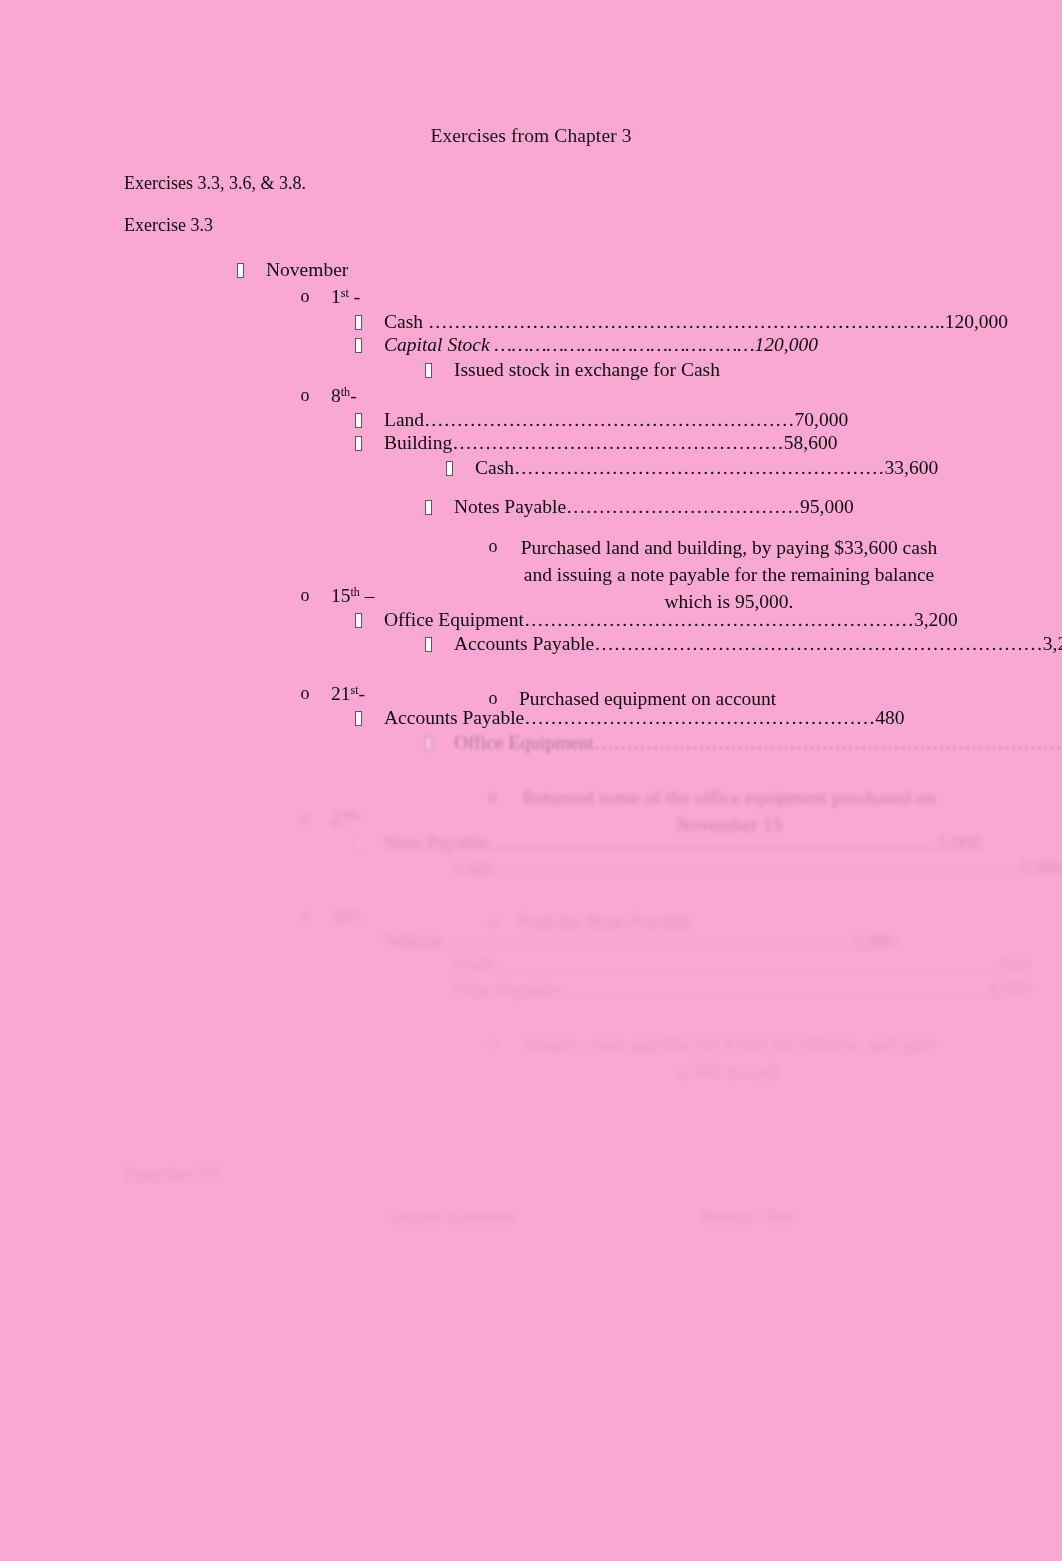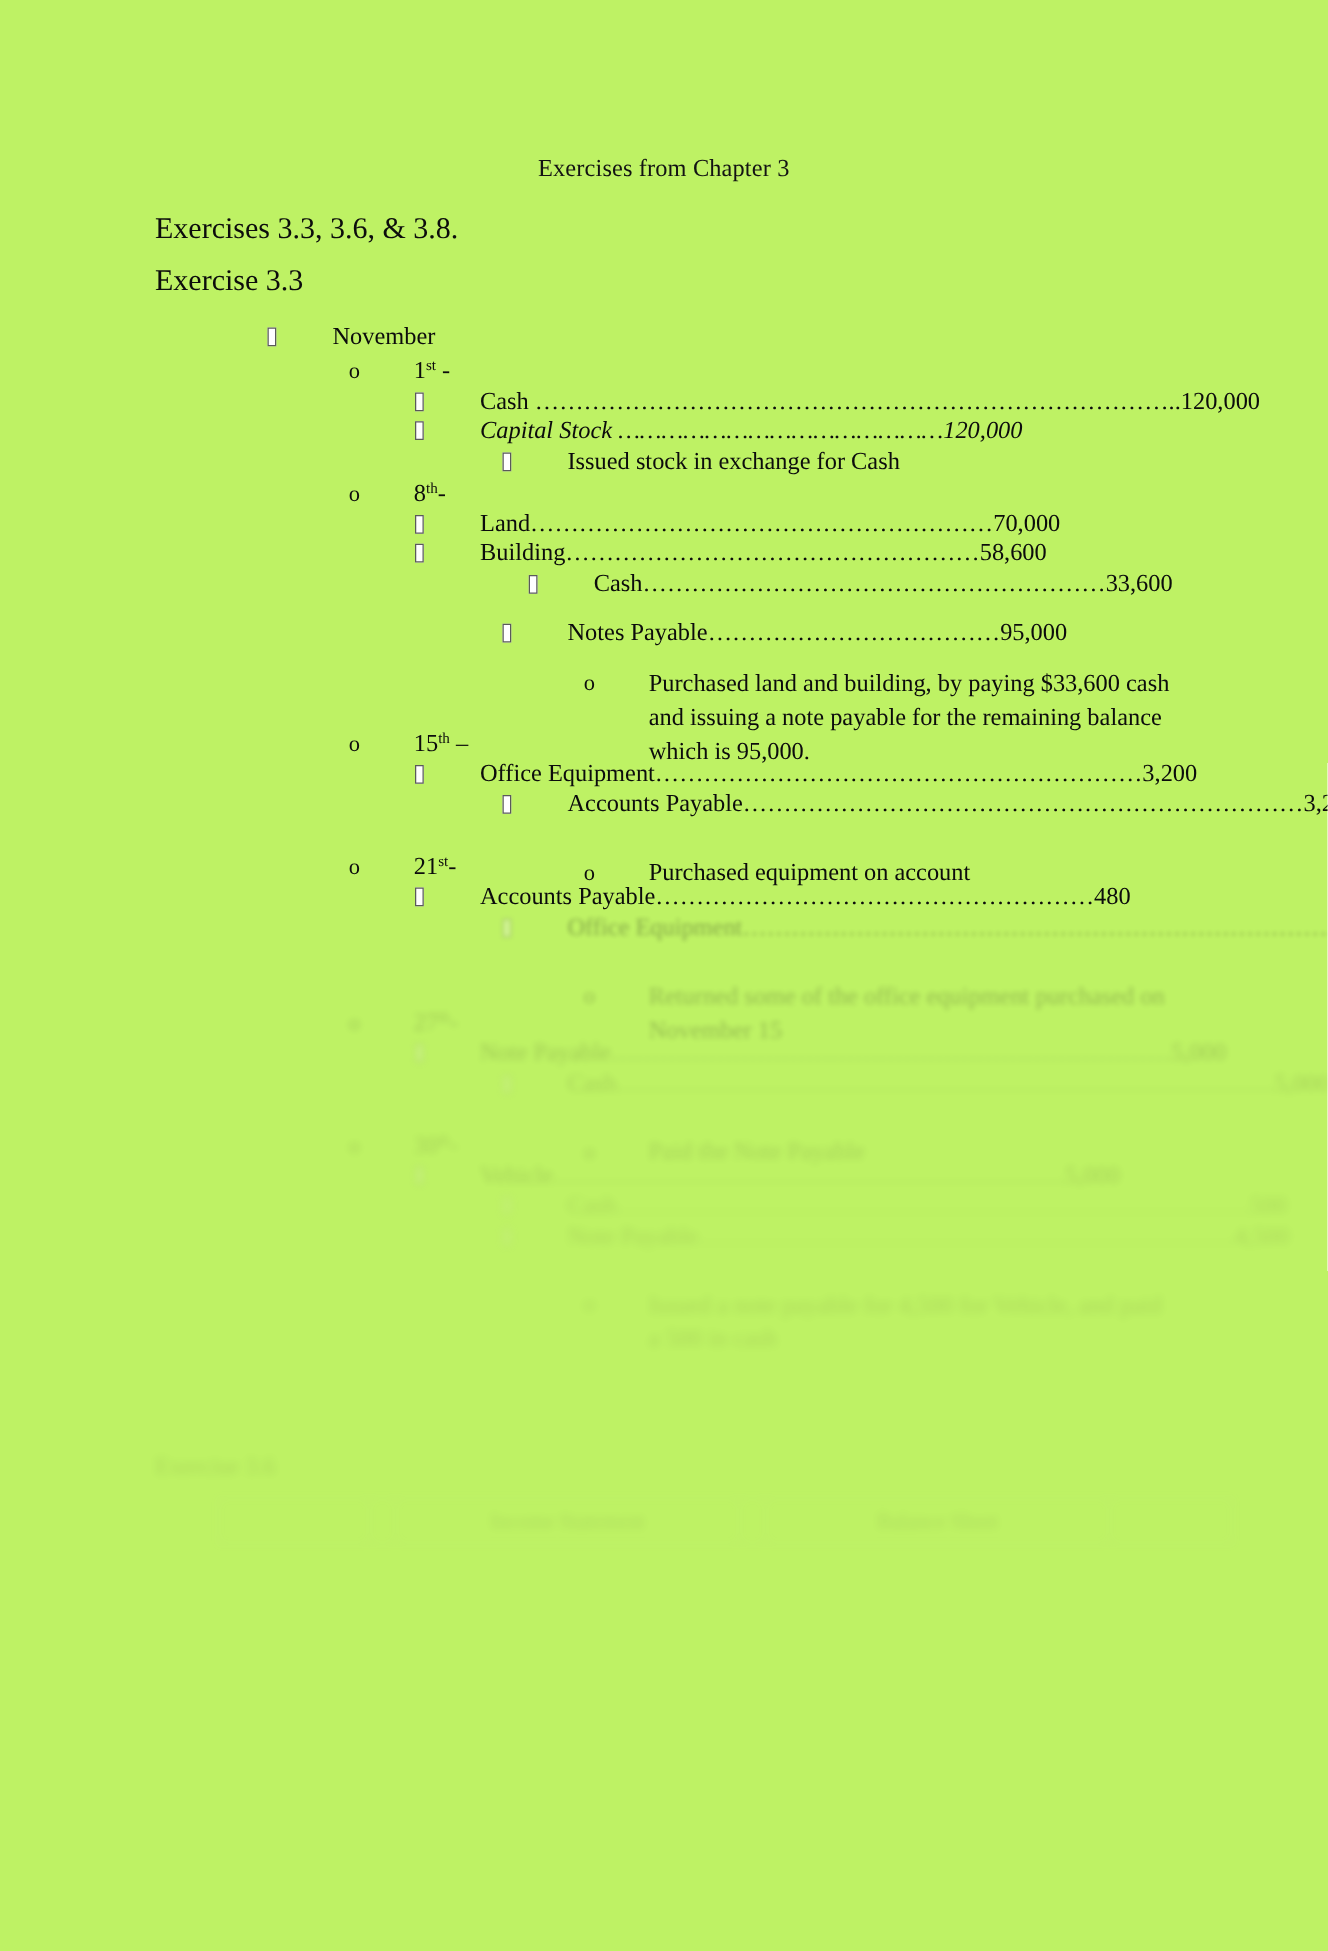--- a/index.html
+++ b/index.html
@@ -14,21 +14,21 @@
     width: 1062px;
     height: 1561px;
     position: relative;
     overflow: hidden;
     -webkit-font-smoothing: antialiased;
   }
 
   .page {
     position: absolute;
     inset: 0;
-    background: #bef264;
+    background: #f9a8d4;
   }
 
   
   .title-row {
     position: absolute;
     top: 122px;
     left: 0;
     width: 1062px;
     text-align: center;
   }
@@ -51,40 +51,41 @@
     bottom: -1px;
     background: linear-gradient(180deg, rgba(0,0,0,0.035), rgba(0,0,0,0.055));
     z-index: -1;
     filter: blur(1.1px);
   }
 
   
   .para {
     position: absolute;
     left: 124px;
-    font-size: 24px;
+    font-size: 18px;
     line-height: 26px;
     white-space: nowrap;
   }
   #para-exercises  { top: 170px; }
   #para-ex33       { top: 212px; }
 
   
   .outline {
     position: absolute;
     left: 0;
     top: 0;
     width: 1062px;
   }
   .li {
     position: absolute;
     font-size: 19.5px;
     line-height: 25.5px;
     white-space: nowrap;
     color: #0c0c0c;
+    text-align: center;
   }
   .li.wrap { white-space: normal; }
 
   
   .mk {
     display: inline-block;
     width: 52px;
     font-size: 19.5px;
     vertical-align: top;
   }

